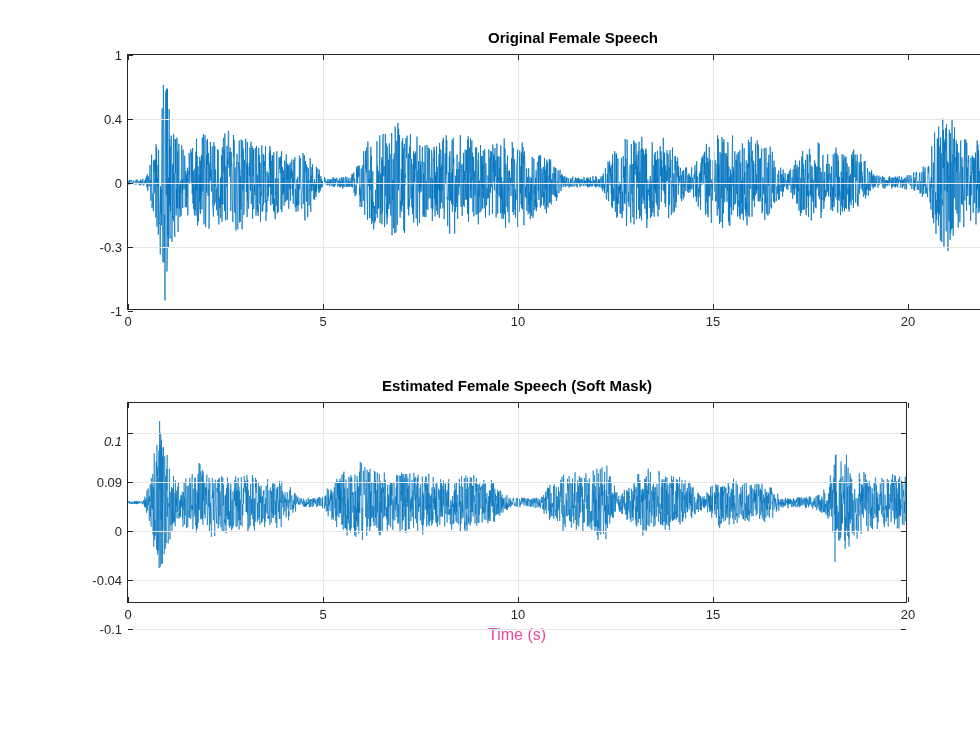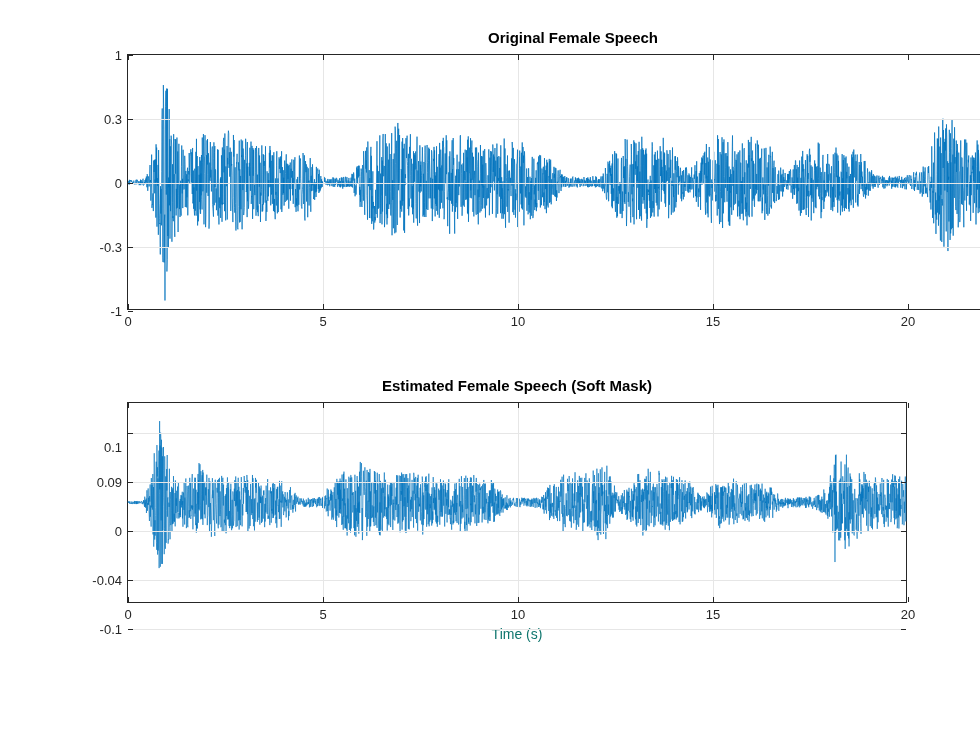--- a/index.html
+++ b/index.html
@@ -94,22 +94,22 @@
     top: 0;
     width: 100%;
     height: 100%;
     overflow: visible;
   }
   .xlabel {
     position: absolute;
     top: 100%;
     width: 100%;
     text-align: center;
-    color: #0f766e;
-    font-size: 14px;
+    color: #ec4899;
+    font-size: 16px;
     padding-top: 24px;
   }
 </style>
 </head>
 <body>
 
 <div class="figure">
   <div class="axes" id="ax0" style="left: 127px; top: 54px; width: 892px; height: 256px;">
     <div class="title">Original Female Speech</div>
     <svg class="waveform" id="wf0" viewBox="0 0 780 256" preserveAspectRatio="none">
@@ -122,21 +122,21 @@
       <div class="tickmark-y" style="top: 192px;"></div>
       <div class="tickmark-y r" style="top: 192px;"></div>
       <div class="ytick" style="top: 192px;">-0.3</div>
       <div class="grid-h" style="top: 128px;"></div>
       <div class="tickmark-y" style="top: 128px;"></div>
       <div class="tickmark-y r" style="top: 128px;"></div>
       <div class="ytick" style="top: 128px;">0</div>
       <div class="grid-h" style="top: 64px;"></div>
       <div class="tickmark-y" style="top: 64px;"></div>
       <div class="tickmark-y r" style="top: 64px;"></div>
-      <div class="ytick" style="top: 64px;">0.3</div>
+      <div class="ytick" style="top: 64px;">0.4</div>
       <div class="tickmark-y" style="top: 0px;"></div>
       <div class="tickmark-y r" style="top: 0px;"></div>
       <div class="ytick" style="top: 0px;">1</div>
       <div class="tickmark-x" style="left: 0px;"></div>
       <div class="tickmark-x t" style="left: 0px;"></div>
       <div class="xtick" style="left: 0px;">0</div>
       <div class="grid-v" style="left: 195px;"></div>
       <div class="tickmark-x" style="left: 195px;"></div>
       <div class="tickmark-x t" style="left: 195px;"></div>
       <div class="xtick" style="left: 195px;">5</div>
@@ -170,21 +170,21 @@
       <div class="tickmark-y" style="top: 128px;"></div>
       <div class="tickmark-y r" style="top: 128px;"></div>
       <div class="ytick" style="top: 128px;">0</div>
       <div class="grid-h" style="top: 78.7692px;"></div>
       <div class="tickmark-y" style="top: 78.7692px;"></div>
       <div class="tickmark-y r" style="top: 78.7692px;"></div>
       <div class="ytick" style="top: 78.7692px;">0.09</div>
       <div class="grid-h" style="top: 29.5385px;"></div>
       <div class="tickmark-y" style="top: 29.5385px;"></div>
       <div class="tickmark-y r" style="top: 29.5385px;"></div>
-      <div class="ytick" style="top: 44px;">0.1</div>
+      <div class="ytick" style="top: 38px; font-style: italic;">0.1</div>
       <div class="tickmark-x" style="left: 0px;"></div>
       <div class="tickmark-x t" style="left: 0px;"></div>
       <div class="xtick" style="left: 0px;">0</div>
       <div class="grid-v" style="left: 195px;"></div>
       <div class="tickmark-x" style="left: 195px;"></div>
       <div class="tickmark-x t" style="left: 195px;"></div>
       <div class="xtick" style="left: 195px;">5</div>
       <div class="grid-v" style="left: 390px;"></div>
       <div class="tickmark-x" style="left: 390px;"></div>
       <div class="tickmark-x t" style="left: 390px;"></div>

